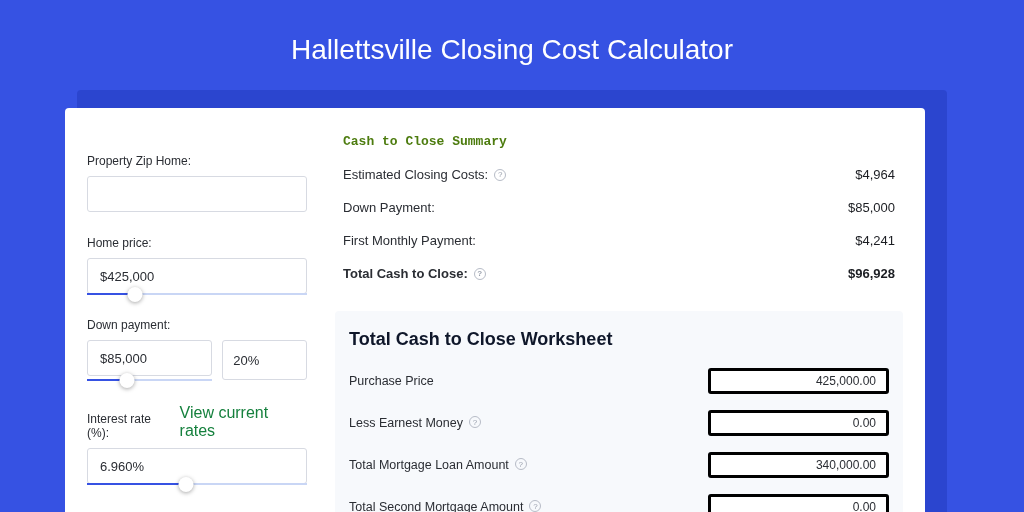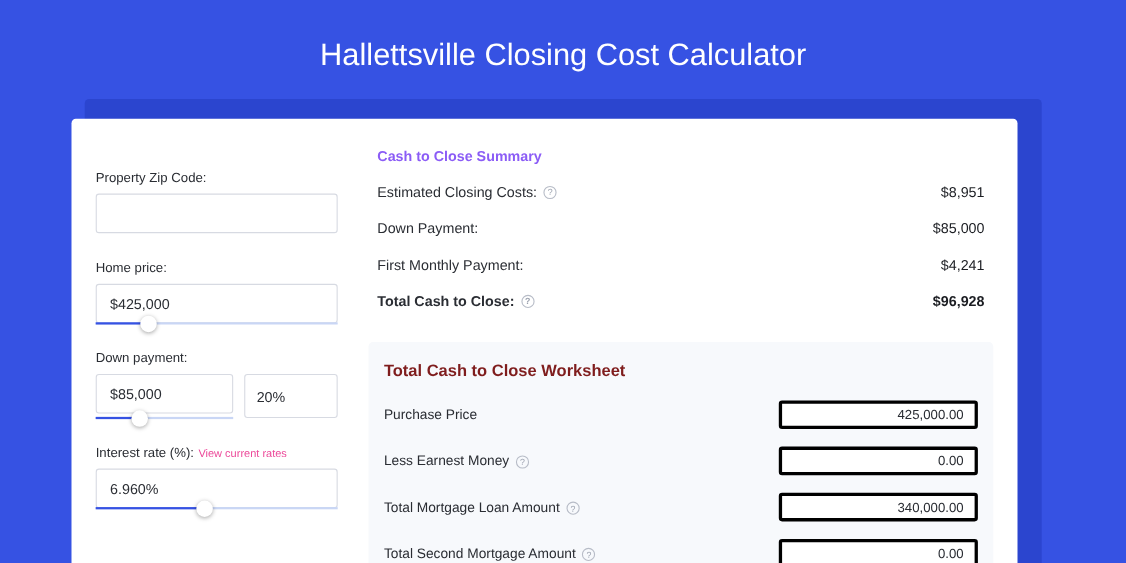--- a/index.html
+++ b/index.html
@@ -95,31 +95,32 @@
     border: 1px solid #d7dae2;
     border-radius: 3px;
     padding: 0 10px;
     font-size: 13px;
     color: #2a2d33;
     display: flex;
     align-items: center;
     background: #fff;
   }
   .rate-label { display: flex; gap: 4px; align-items: flex-end; }
-  .rate-link { font-size: 10px; color: #ec4899; text-decoration: none; }
+  .rate-link { font-size: 16px; color: #15803d; text-decoration: none; }
   .summary-box {
     border-radius: 4px;
     padding: 2px 8px 12px 8px;
     margin-bottom: 18px;
   }
   .summary-title {
     font-size: 13px;
     font-weight: 700;
-    color: #8b5cf6;
+    color: #4d7c0f;
     margin-bottom: 18px;
+    font-family: Liberation Mono, monospace;
   }
   .summary-row {
     display: flex;
     justify-content: space-between;
     align-items: center;
     font-size: 13px;
     color: #2a2d33;
     margin-bottom: 18px;
   }
   .summary-row:last-child { margin-bottom: 0; }
@@ -136,34 +137,34 @@
     justify-content: center;
     font-size: 8px;
     color: #9aa0ad;
   }
   .worksheet-box {
     background: #f7f9fc;
     border-radius: 4px;
     padding: 18px 14px;
   }
   .worksheet-title {
-    font-size: 15px;
+    font-size: 18px;
     font-weight: 700;
-    color: #7f1d1d;
+    color: #0f172a;
     margin-bottom: 18px;
   }
   .ws-row {
     display: flex;
     justify-content: space-between;
     align-items: center;
     font-size: 12.5px;
     color: #2a2d33;
     margin-bottom: 16px;
   }
-  .ws-label { display: flex; align-items: flex-end; gap: 6px; }
+  .ws-label { display: flex; align-items: flex-start; gap: 6px; }
   .ws-value {
     min-width: 100px;
     height: 26px;
     background: #fff;
     border: 3px solid #000000;
     border-radius: 3px;
     font-size: 12px;
     color: #2a2d33;
     text-align: right;
     padding: 0 10px;
@@ -173,21 +174,21 @@
 <body>
 
 <h1 class="page-title">Hallettsville Closing Cost Calculator</h1>
 
 <div class="shadow-card">
   <div class="calc-card">
 
     <div class="left-col">
 
       <div class="field-group">
-        <div class="field-label">Property Zip Code:</div>
+        <div class="field-label">Property Zip Home:</div>
         <input class="text-input" value="" style="">
       </div>
 
       <div class="field-group">
         <div class="field-label">Home price:</div>
         <div class="input-with-slider">
           <input class="text-input" value="$425,000" style="">
           <div class="slider-track"></div>
           <div class="slider-fill" style="width:22%"></div>
           <div class="slider-thumb" style="left:22%"></div>
@@ -225,21 +226,21 @@
     <div class="right-col">
 
       <div class="summary-box">
         <div class="summary-title">Cash to Close Summary</div>
 
         <div class="summary-row">
           <div class="summary-label">
             <span>Estimated Closing Costs:</span>
             <span class="info-ico">?</span>
           </div>
-          <div class="summary-value">$8,951</div>
+          <div class="summary-value">$4,964</div>
         </div>
 
         <div class="summary-row">
           <div class="summary-label">
             <span>Down Payment:</span>
           </div>
           <div class="summary-value">$85,000</div>
         </div>
 
         <div class="summary-row">

